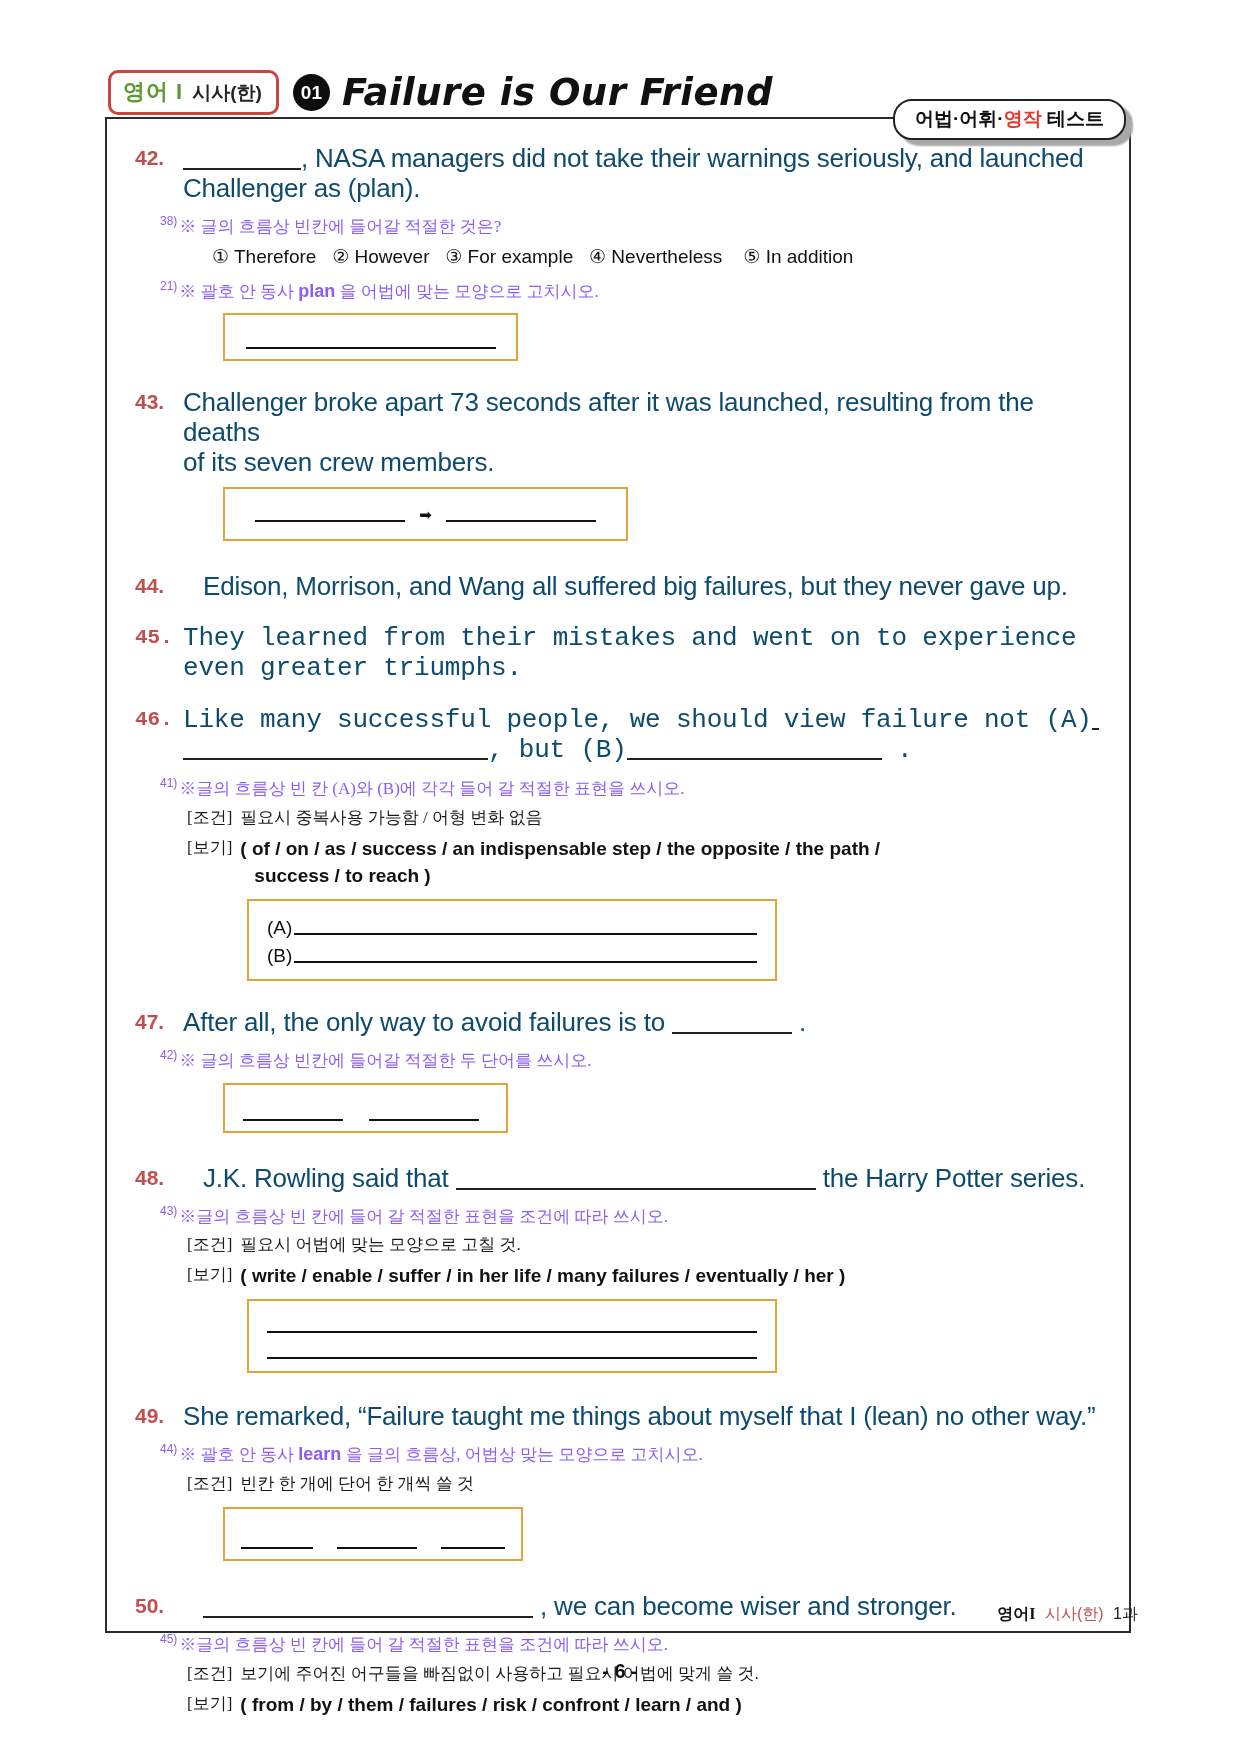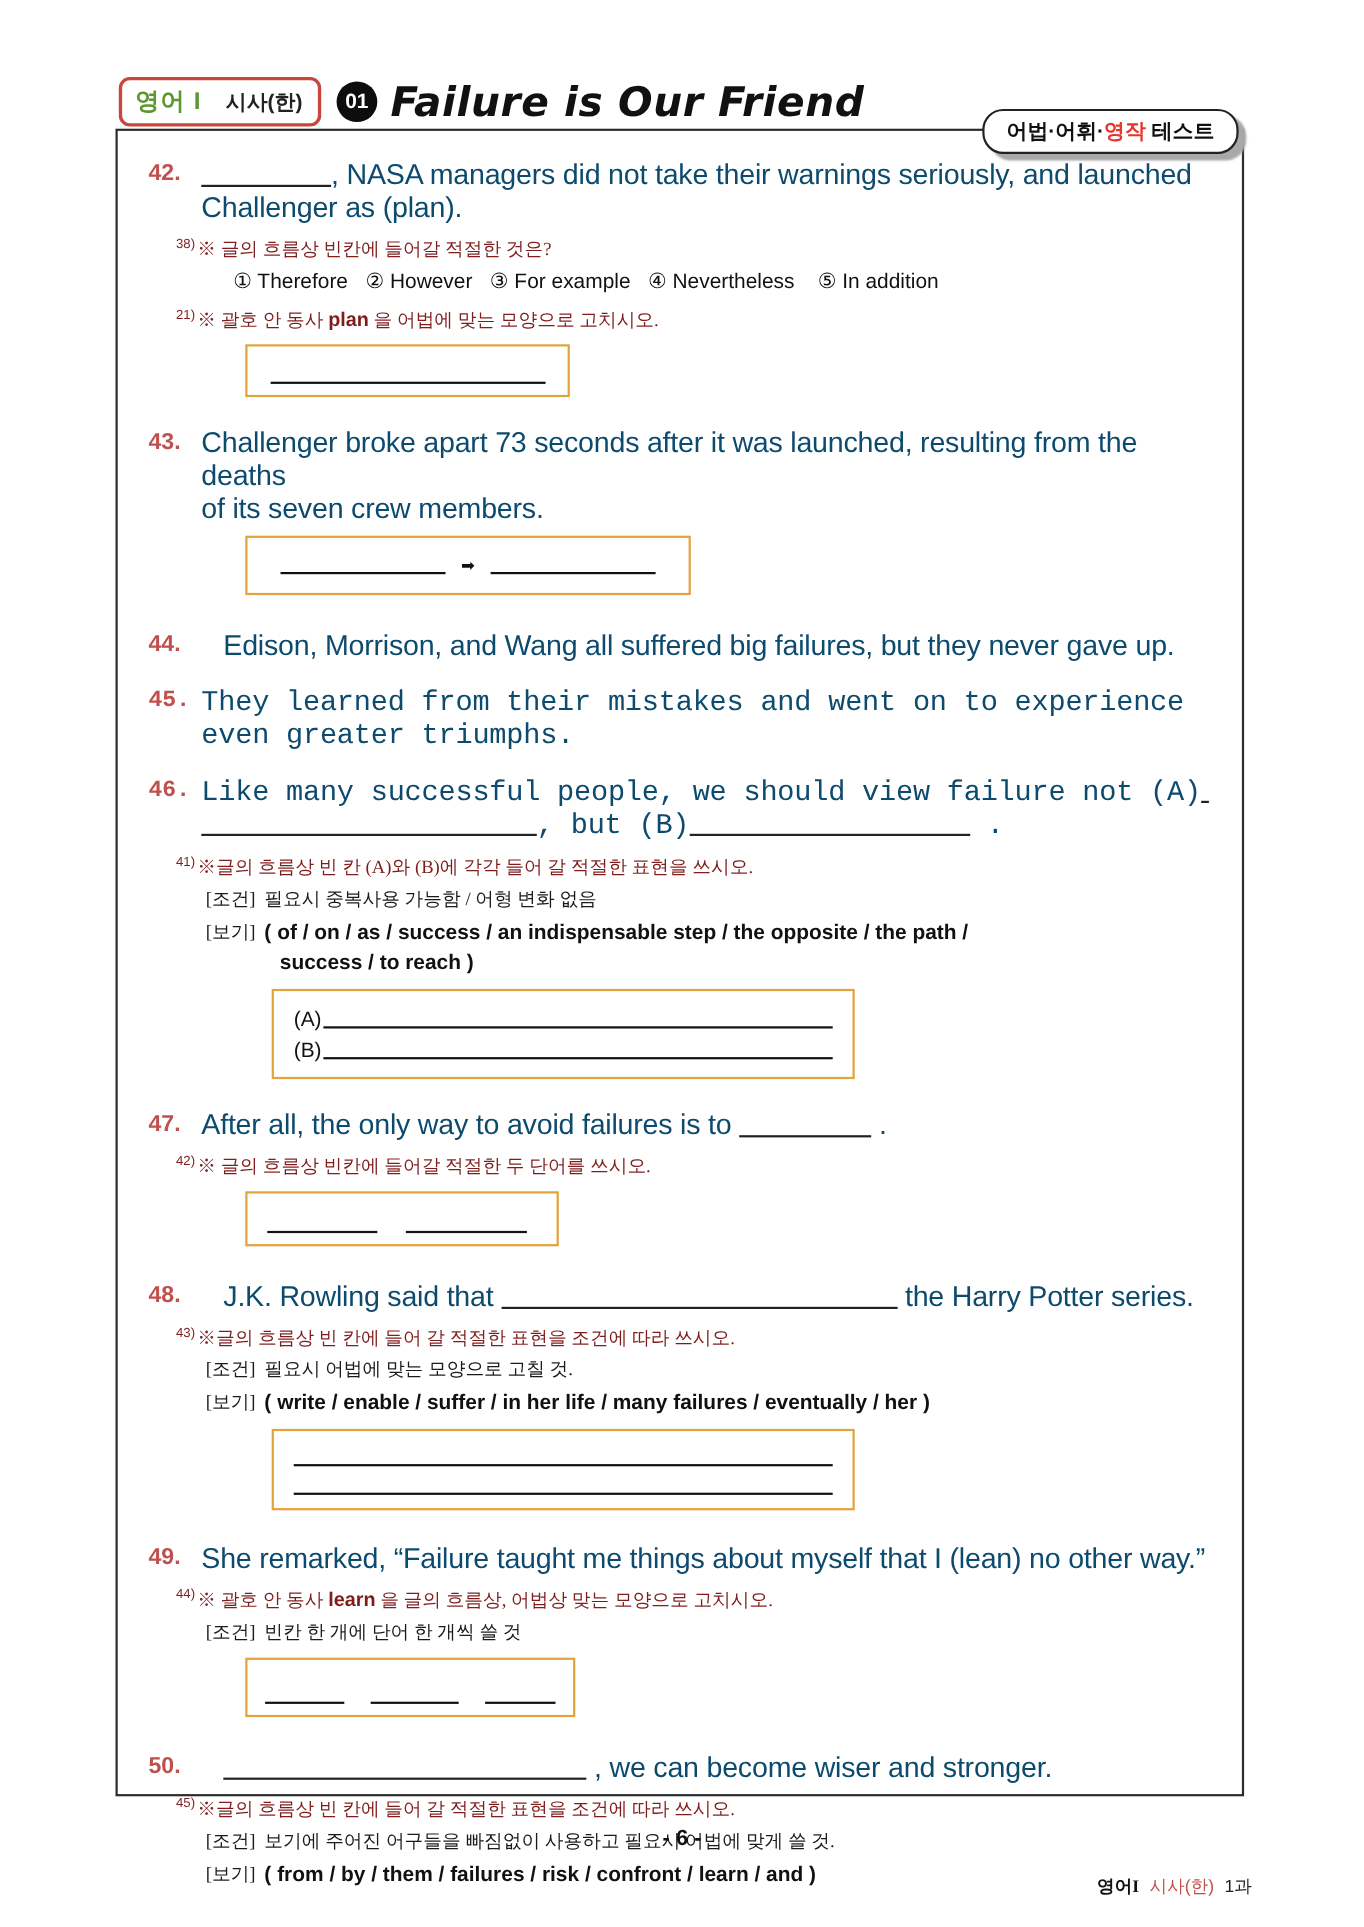--- a/index.html
+++ b/index.html
@@ -6,21 +6,21 @@
   html,body { background:#ffffff; }
   .page {
     position:relative; width:1240px; height:1752px; background:#fff;
     font-family:"Liberation Sans", sans-serif; color:#151515; overflow:hidden;
   }
 
   
   .header { position:absolute; left:108px; top:70px; display:flex; align-items:center; }
   .pill {
     border:3px solid #c9463d; border-radius:10px; padding:4px 14px 5px 12px;
-    display:flex; align-items:baseline; gap:22px; background:#fff;
+    display:flex; align-items:baseline; gap:9px; background:#fff;
   }
   .pill .course { color:#5d9732; font-weight:bold; font-size:22px; letter-spacing:1px; }
   .pill .book  { color:#222; font-weight:bold; font-size:19px; }
   .lesson-circle {
     width:37px; height:37px; border-radius:50%; background:#0d0d0d; color:#fff;
     display:flex; align-items:center; justify-content:center;
     font-size:19px; font-weight:bold; margin-left:14px; flex:none;
   }
   .wtitle {
     margin-left:12px; font-family:"DejaVu Sans", sans-serif;
@@ -45,21 +45,21 @@
   
   .q { display:flex; }
   .qnum { width:48px; flex:none; color:#c0504d; font-weight:bold; font-size:21px; line-height:30px; }
   .qbody { flex:1; font-size:26px; color:#0c4a6e; line-height:30px; letter-spacing:-0.2px; }
   .row-flex { display:flex; align-items:baseline; }
   .nowrap { white-space:nowrap; }
 
   .blank { display:inline-block; border-bottom:2px solid #222; height:16px; vertical-align:-3px; }
   .fill-blank { flex:1; border-bottom:2px solid #222; height:16px; align-self:flex-end; margin-bottom:5px; }
 
-  .sub { margin:6px 0 0 25px; font-family:"Liberation Serif", serif; font-size:17px; color:#7f1d1d; line-height:24px; }
+  .sub { margin:6px 0 0 25px; font-family:"Liberation Serif", serif; font-size:17px; color:#8b5cf6; line-height:24px; }
   .sup { font-size:12px; vertical-align:super; margin-right:2px; font-family:"Liberation Sans",sans-serif; }
   .en-inline { font-family:"Liberation Sans", sans-serif; font-weight:bold; font-size:18px; }
 
   .options { margin:5px 0 0 77px; font-size:19px; color:#111; white-space:pre; line-height:26px; }
 
   .cond { margin:4px 0 0 52px; font-family:"Liberation Serif", serif; font-size:17px; line-height:26px; color:#1a1a1a; display:flex; }
   .clabel { flex:none; margin-right:8px; }
   .bank-en { font-family:"Liberation Sans", sans-serif; font-weight:bold; font-size:19px; color:#111; line-height:27px; }
 
   
@@ -73,21 +73,21 @@
   .abrow { display:flex; align-items:flex-end; font-size:19px; color:#111; }
   .abrow .alabel { flex:none; margin-right:2px; line-height:20px; }
   .abrow .fill-line { flex:1; border-bottom:2px solid #111; height:0; margin-bottom:3px; }
   .box42 { margin:10px 0 0 88px; width:285px; height:50px; display:flex; align-items:flex-end; gap:26px; padding:0 0 10px 18px; }
   .box43 { margin:10px 0 0 112px; width:530px; height:74px; display:flex; flex-direction:column; justify-content:flex-end; gap:24px; padding:0 18px 12px 18px; }
   .box43 .aline { width:100%; }
   .box44 { margin:10px 0 0 88px; width:300px; height:54px; display:flex; align-items:flex-end; gap:24px; padding:0 0 10px 16px; }
 
   
   .footer-page { position:absolute; left:0; right:0; top:1660px; text-align:center; font-size:20px; font-weight:bold; color:#111; }
-  .footer-right { position:absolute; right:102px; top:1705px; font-size:16px; color:#111; }
+  .footer-right { position:absolute; right:102px; top:1604px; font-size:16px; color:#111; }
   .footer-right .fr-course { font-weight:bold; font-family:"Liberation Serif", serif; }
   .footer-right .fr-book { color:#c0504d; margin:0 5px; }
   .footer-right .fr-unit { color:#222; }
 
   .mt26 { margin-top:26px; } .mt28 { margin-top:28px; } .mt30 { margin-top:30px;gap:20px; } .mt22 { margin-top:22px;font-family:Liberation Mono, monospace; }
 </style>
 </head>
 <body>
 
 <div class="page">

